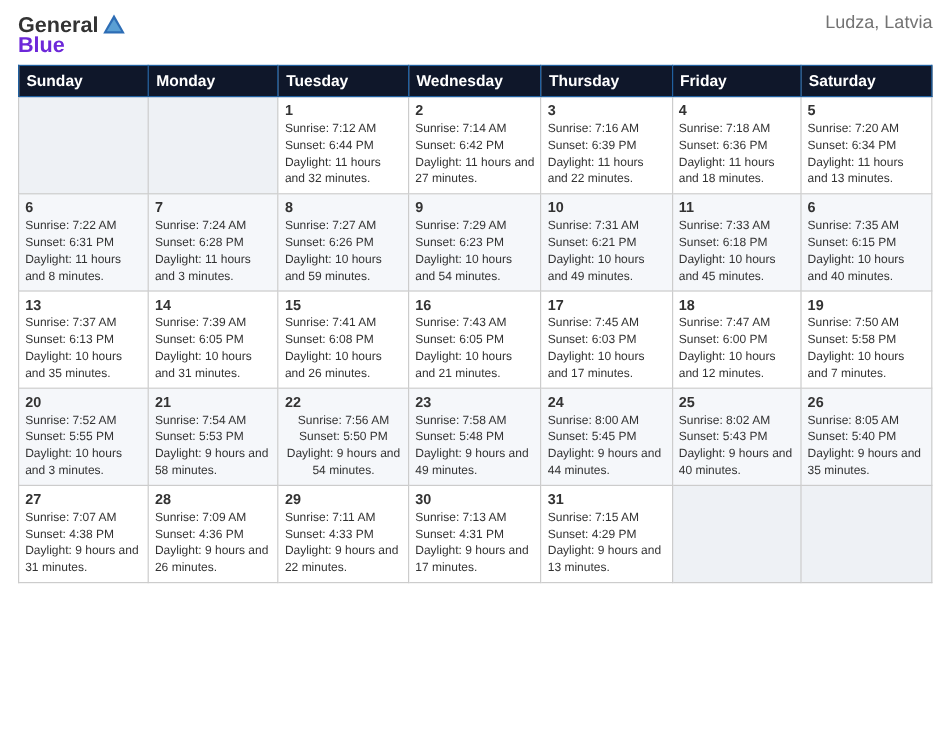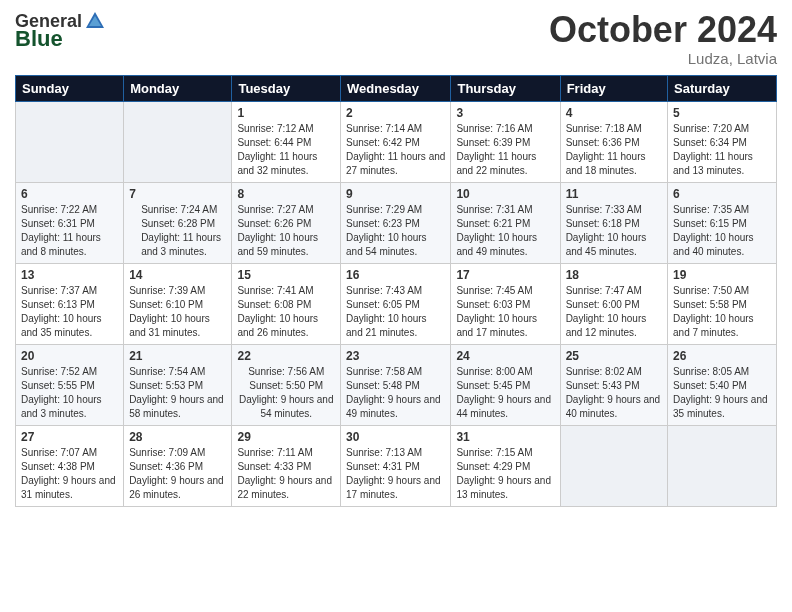--- a/index.html
+++ b/index.html
@@ -95,25 +95,24 @@
   <div class="header">
     <div class="logo-area">
       <div class="logo-text">
         <span style="display:flex;align-items:center;gap:2px;">
           <span style="font-size:18px;font-weight:bold;color:#333;">General</span>
           <svg width="22" height="22" viewBox="0 0 22 22">
             <polygon points="11,2 20,18 2,18" fill="#2d6db5"></polygon>
             <polygon points="11,6 17,16 5,16" fill="#5a9fd4"></polygon>
           </svg>
         </span>
-        <span style="font-size:22px;font-weight:bold;color:#14532d;margin-top:-4px;">Blue</span>
+        <span style="font-size:18px;font-weight:bold;color:#6d28d9;margin-top:-4px;">Blue</span>
       </div>
     </div>
     <div class="title-area">
-      <div class="month-title">October 2024</div>
       <div class="location">Ludza, Latvia</div>
     </div>
   </div>
 
   <table class="calendar">
     <thead>
       <tr>
       <th>Sunday</th>
           <th>Monday</th>
           <th>Tuesday</th>
@@ -160,21 +159,21 @@
         </tr>
         <tr>
           <td>
             <span class="day-num">6</span>
             <div class="day-info" style="white-space: pre-line;">Sunrise: 7:22 AM
 Sunset: 6:31 PM
 Daylight: 11 hours and 8 minutes.</div>
           </td>
           <td>
             <span class="day-num">7</span>
-            <div class="day-info" style="white-space: pre-line; margin-left: 12px;">Sunrise: 7:24 AM
+            <div class="day-info" style="white-space: pre-line;">Sunrise: 7:24 AM
 Sunset: 6:28 PM
 Daylight: 11 hours and 3 minutes.</div>
           </td>
           <td>
             <span class="day-num">8</span>
             <div class="day-info" style="white-space: pre-line;">Sunrise: 7:27 AM
 Sunset: 6:26 PM
 Daylight: 10 hours and 59 minutes.</div>
           </td>
           <td>
@@ -205,21 +204,21 @@
         <tr>
           <td>
             <span class="day-num">13</span>
             <div class="day-info" style="white-space: pre-line;">Sunrise: 7:37 AM
 Sunset: 6:13 PM
 Daylight: 10 hours and 35 minutes.</div>
           </td>
           <td>
             <span class="day-num">14</span>
             <div class="day-info" style="white-space: pre-line;">Sunrise: 7:39 AM
-Sunset: 6:10 PM
+Sunset: 6:05 PM
 Daylight: 10 hours and 31 minutes.</div>
           </td>
           <td>
             <span class="day-num">15</span>
             <div class="day-info" style="white-space: pre-line;">Sunrise: 7:41 AM
 Sunset: 6:08 PM
 Daylight: 10 hours and 26 minutes.</div>
           </td>
           <td>
             <span class="day-num">16</span>

